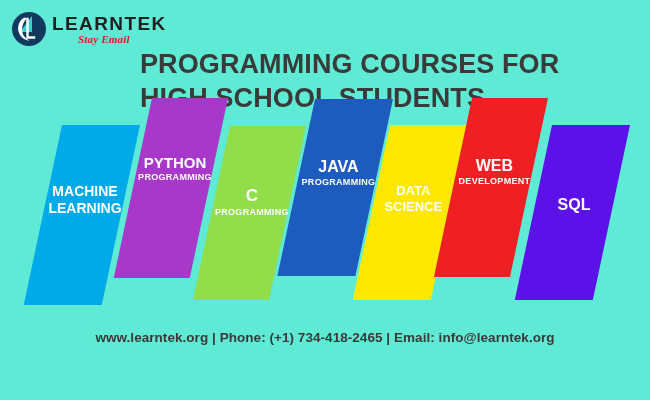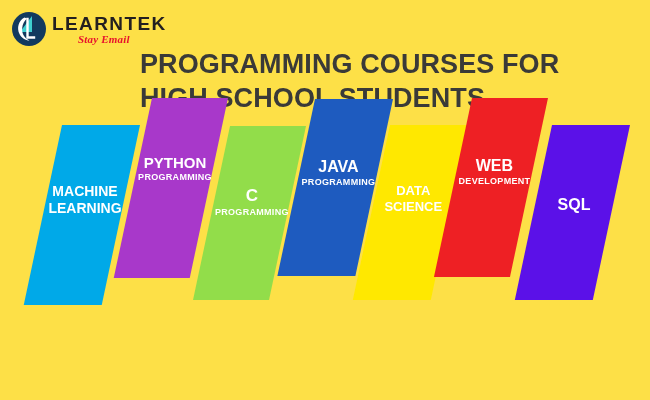--- a/index.html
+++ b/index.html
@@ -4,21 +4,21 @@
 <style>
   html, body {
     margin: 0;
     padding: 0;
     background: #ffffff;
   }
   #poster {
     position: relative;
     width: 650px;
     height: 400px;
-    background: #fde047;
+    background: #5eead4;
     overflow: hidden;
     font-family: "Liberation Sans", sans-serif;
     box-sizing: border-box;
   }
 
   
   #logo-block {
     position: absolute;
     left: 10px;
     top: 8px;
@@ -173,14 +173,15 @@
           <span class="secondary" style="font-size: 9px; letter-spacing: 0.3px;">DEVELOPMENT</span>
         </div>
       </div>
       <div class="bar" style="left: 552px; top: 125px; width: 78px; height: 175px; background: rgb(91, 17, 232); transform: skewX(-12deg); transform-origin: left top;">
         <div class="bar-label" style="top: 70px; transform: skewX(12deg);">
           <span class="primary" style="font-size: 16px;">SQL</span>
         </div>
       </div>
     </div>
 
+  <div id="footer-contact">www.learntek.org | Phone: (+1) 734-418-2465 | Email: info@learntek.org</div>
 
 </div>
 
 </body></html>

